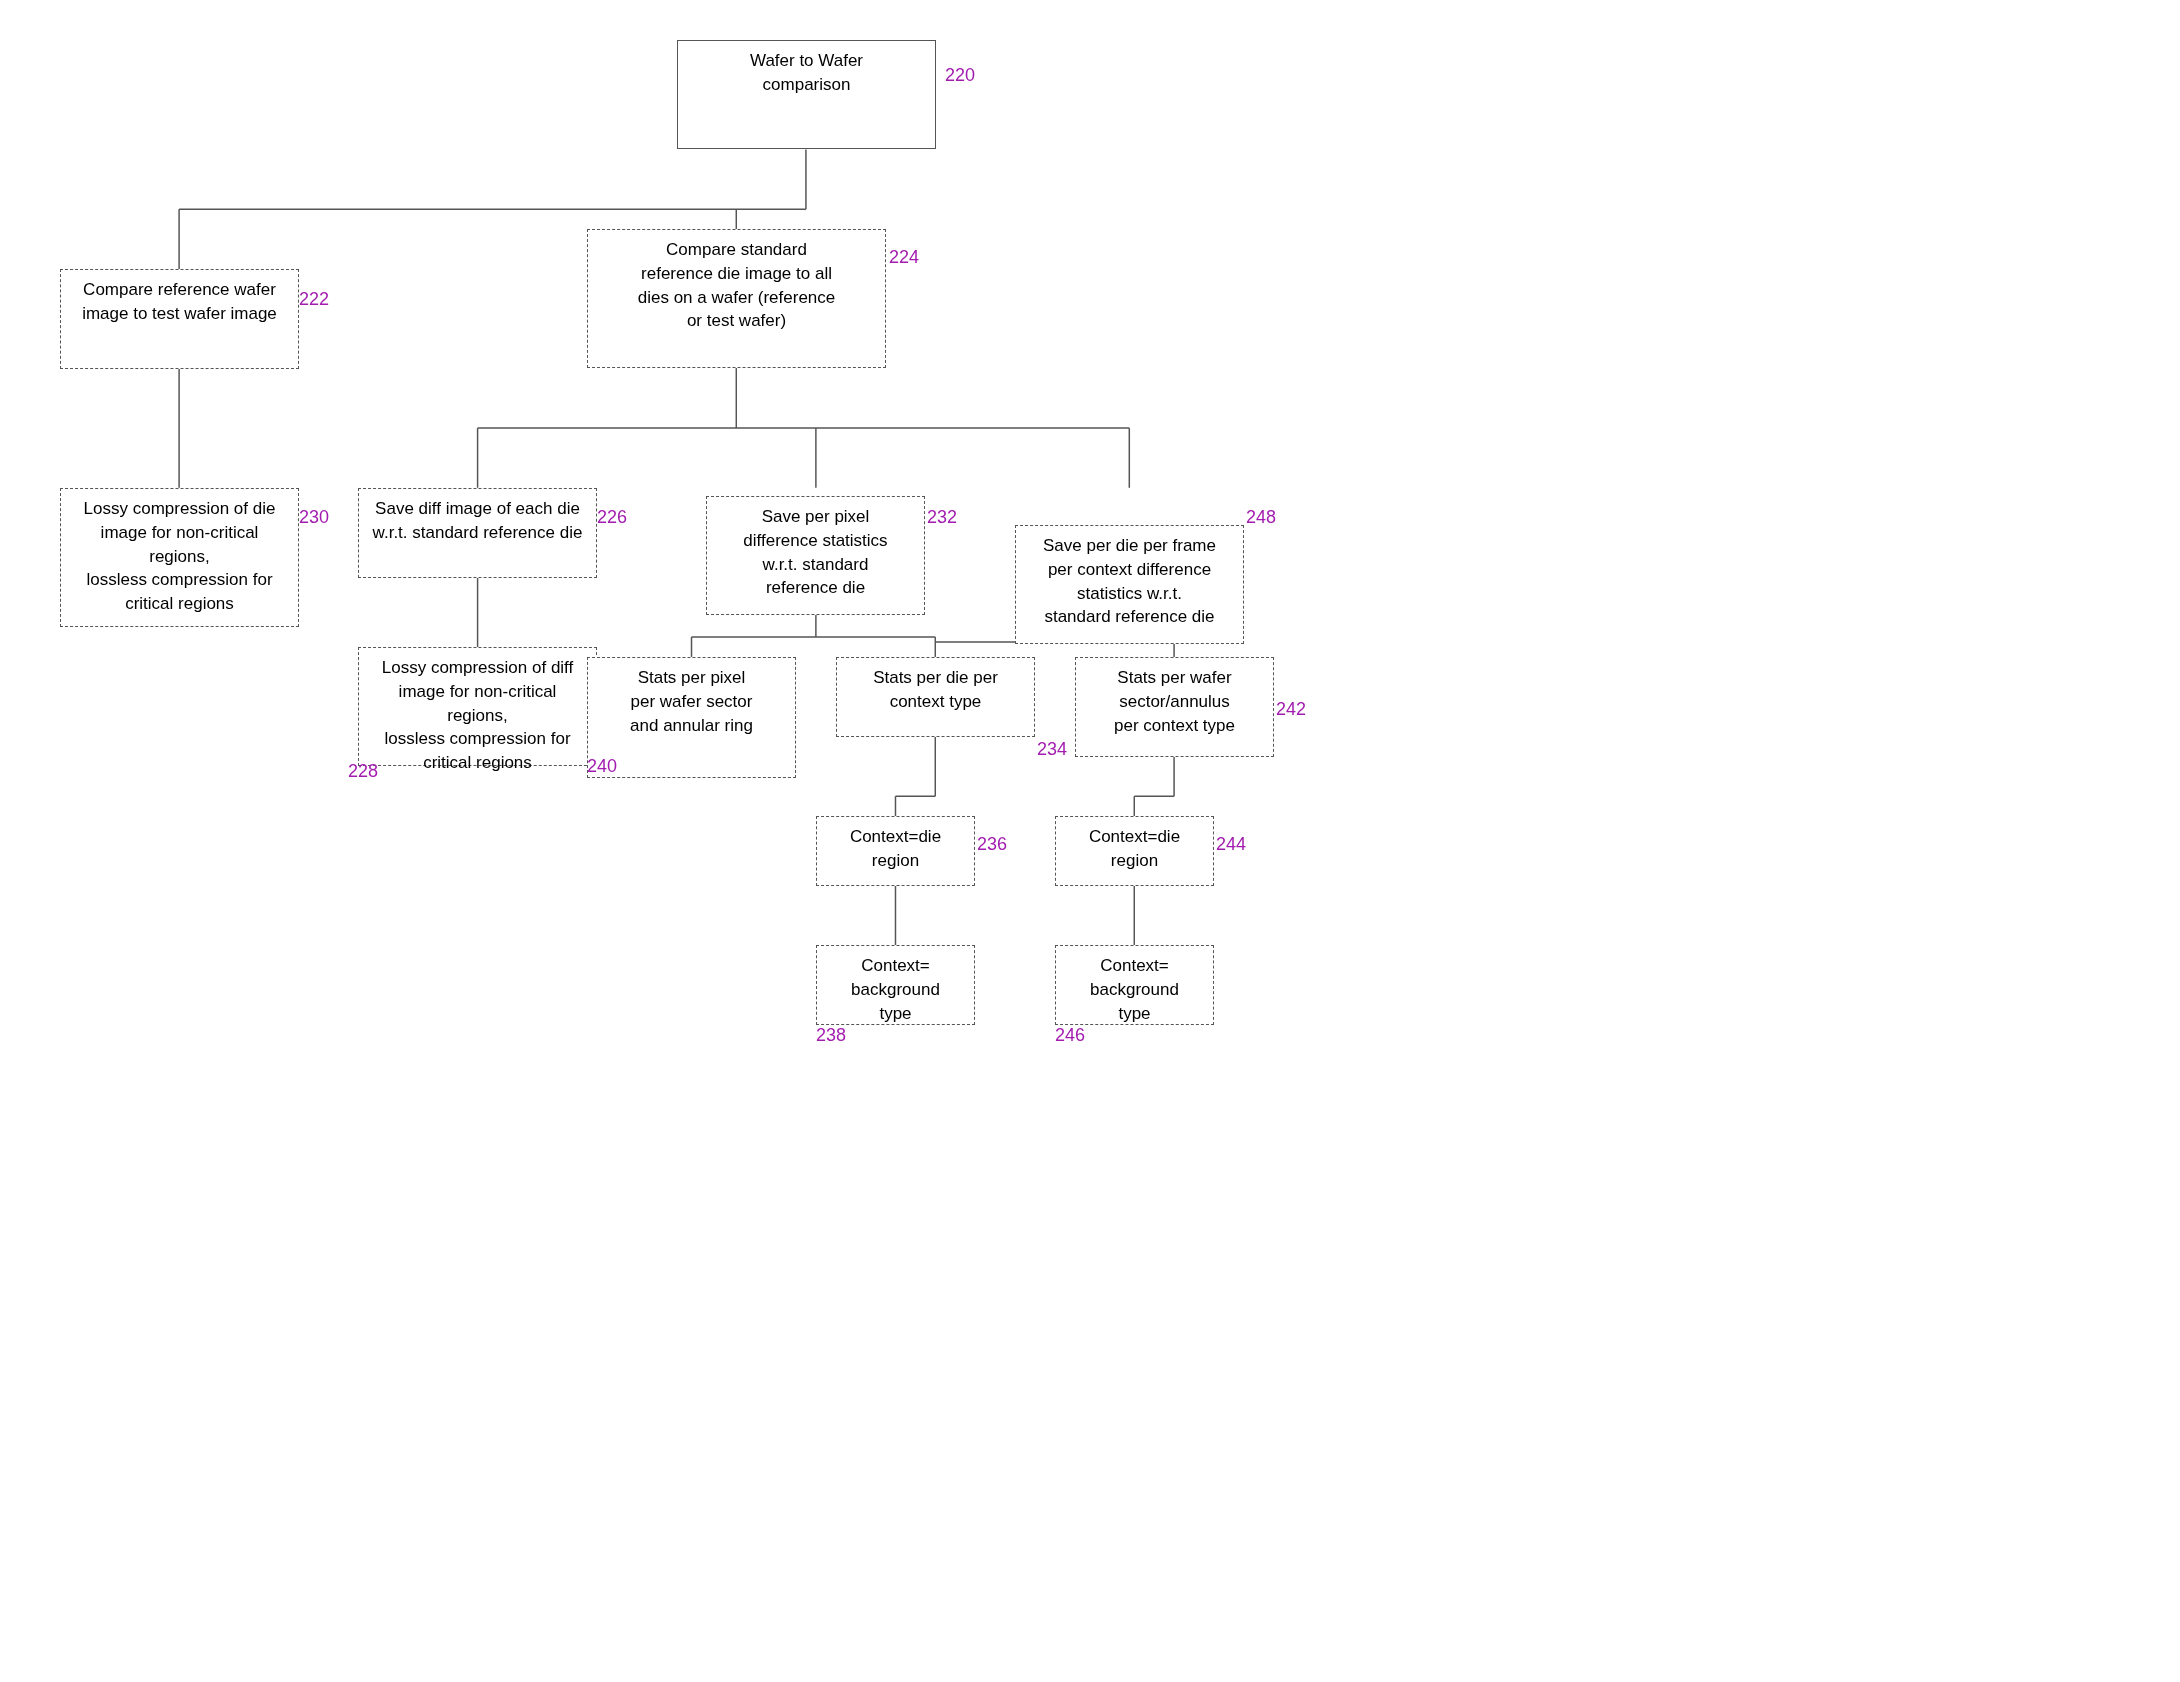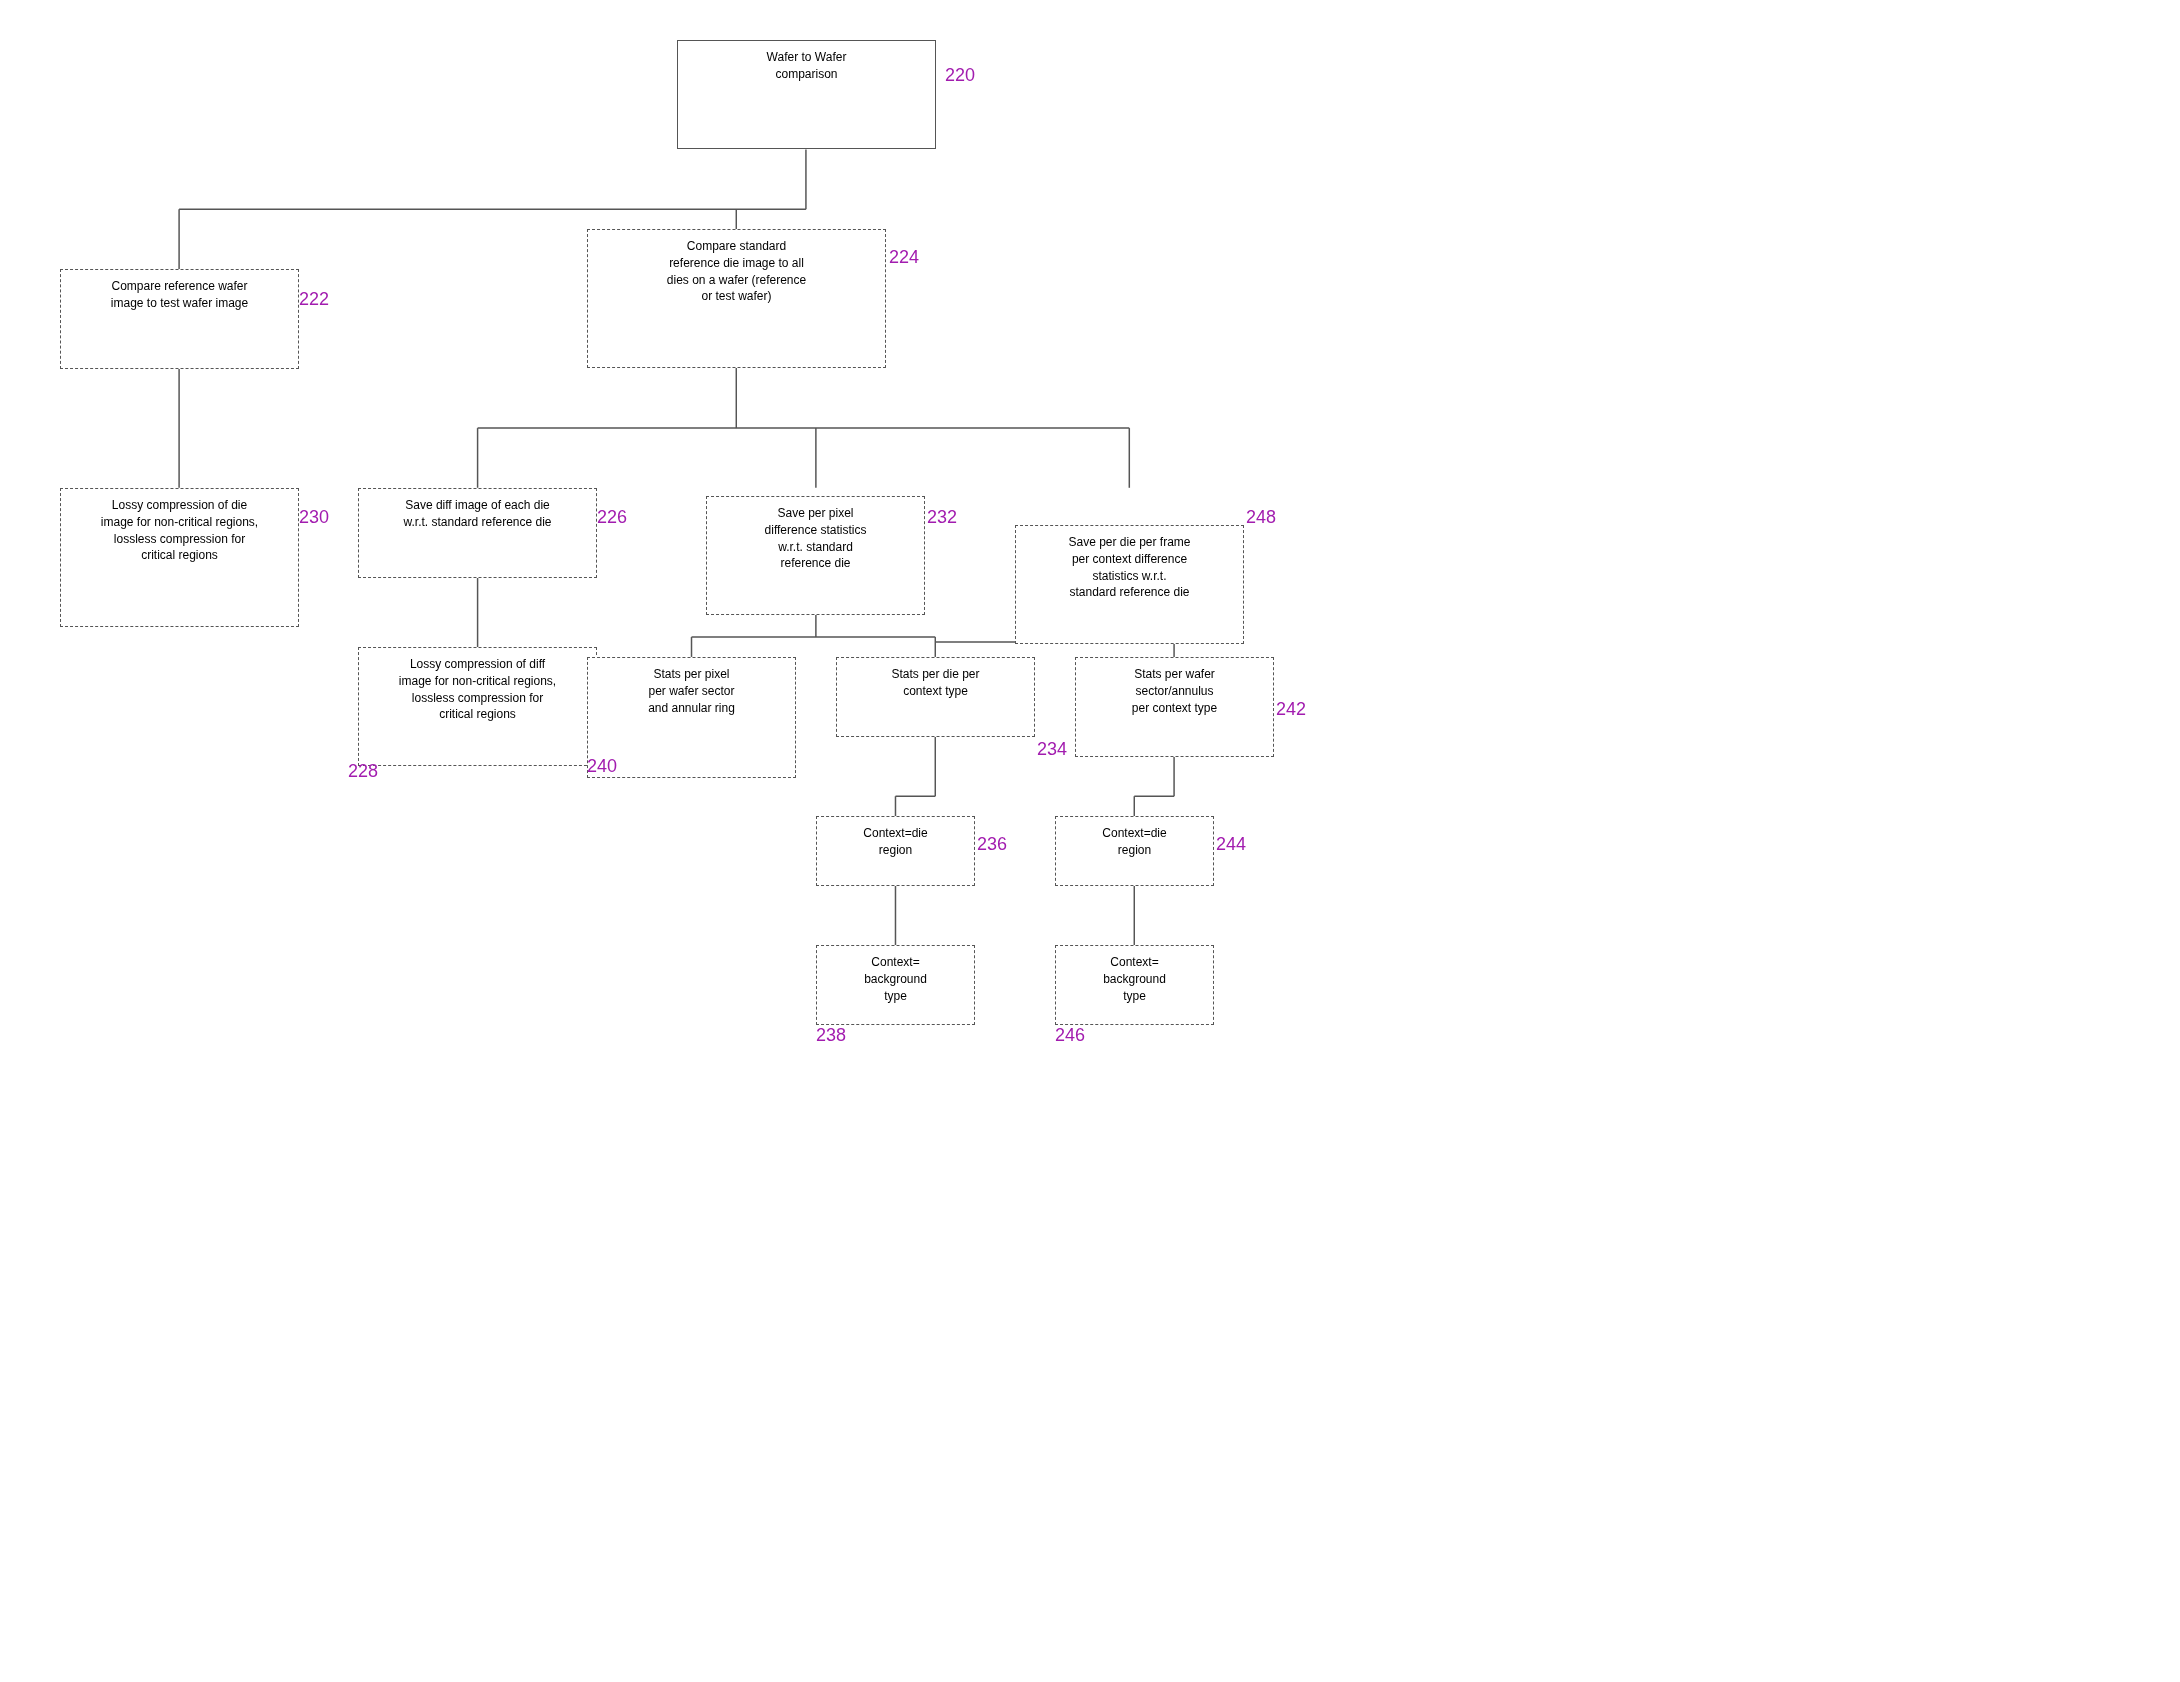--- a/index.html
+++ b/index.html
@@ -20,21 +20,21 @@
       background: #fff;
     }
 
     .node {
       position: absolute;
       border: 1.5px solid #555;
       background: #fff;
       padding: 8px 10px;
       text-align: center;
       line-height: 1.4;
-      font-size: 12px;
+      font-size: 17px;
     }
 
     .node.dashed {
       border-style: dashed;
     }
 
     .label {
       position: absolute;
       font-size: 18px;
       color: #a21caf;

